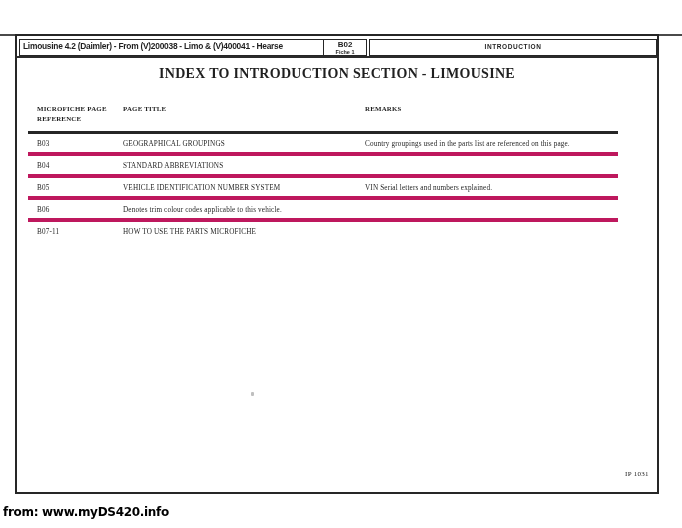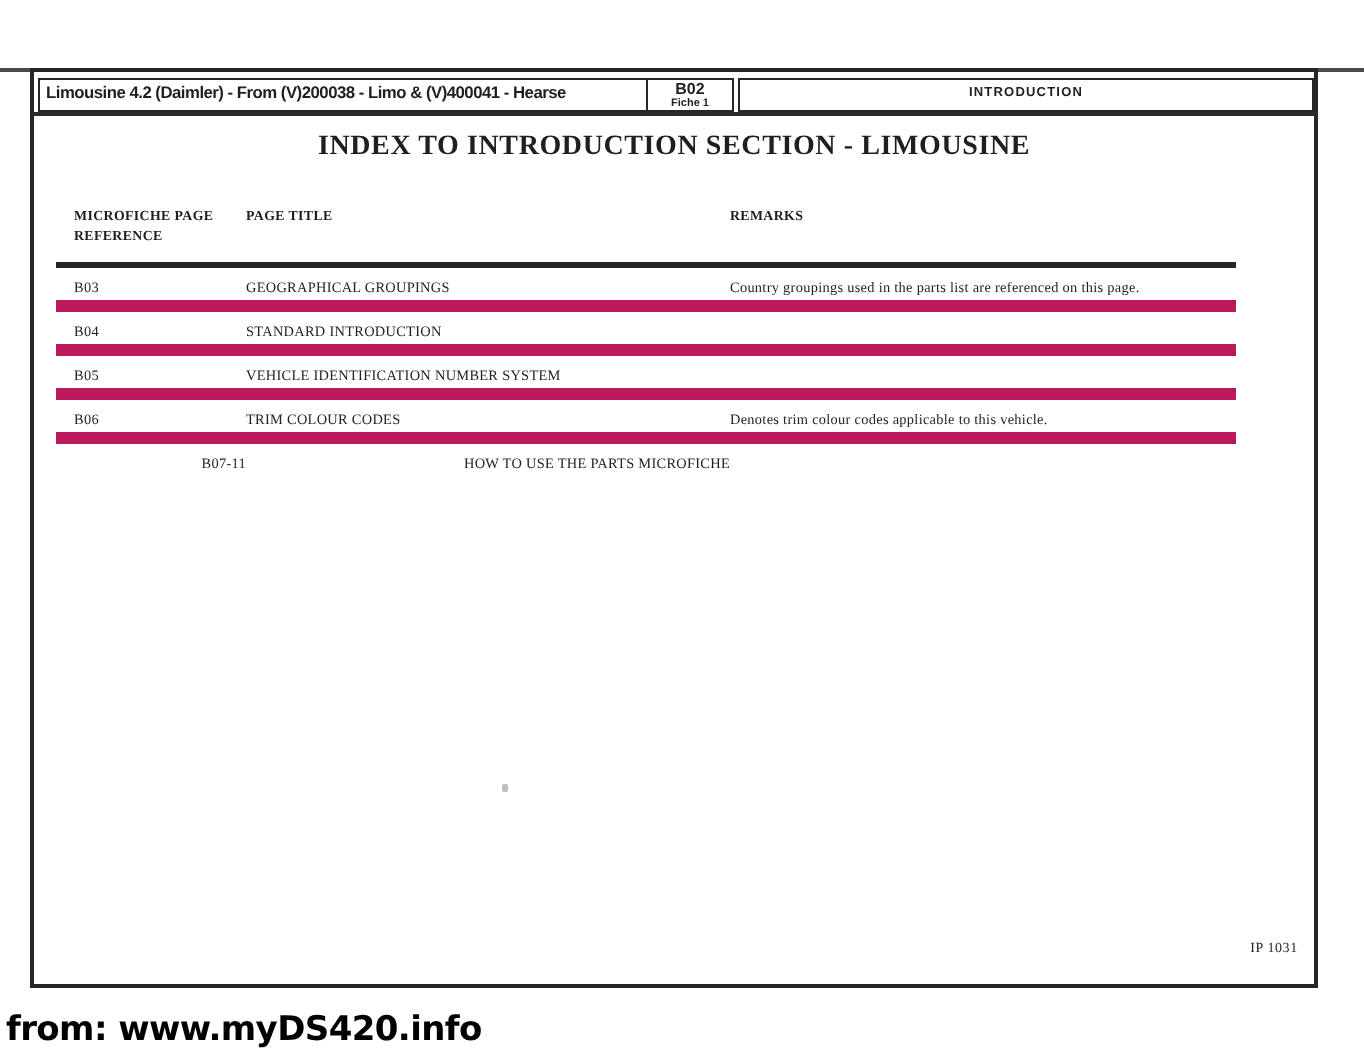--- a/index.html
+++ b/index.html
@@ -29,28 +29,28 @@
   .title { position:absolute; left:15px; top:66px; width:644px; text-align:center;
            font-weight:bold; font-size:14px; letter-spacing:.3px; white-space:nowrap; }
 
   
   .table { position:absolute; left:28px; top:101px; width:590px; }
   .grid3 { display:grid; grid-template-columns:95px 242px 1fr; }
   .thead { height:30px; }
   .thead .cell { font-weight:bold; font-size:6.9px; line-height:9.5px; letter-spacing:.2px; padding-top:3px; }
   .pad { padding-left:9px; }
   .thead-rule { height:3px; background:#262626; }
-  .trow { height:22px; padding-top:6px; border-bottom:6px solid #be185d; }
-  .trow.last { border-bottom:none;text-align:right; }
+  .trow { height:22px; padding-top:6px; border-bottom:4px solid #be185d; }
+  .trow.last { border-bottom:none; }
   .trow .cell { font-size:7.2px; line-height:8px; letter-spacing:.15px; white-space:nowrap; overflow:visible; }
 
   
   .ip-ref { position:absolute; left:615px; top:470px; width:44px; text-align:center; font-size:7px; letter-spacing:.3px; }
   .watermark { position:absolute; left:3px; top:505px; font-family:"DejaVu Sans", sans-serif;
-               font-weight:bold; font-size:17px; letter-spacing:-0.3px; color:#000; white-space:nowrap; }
+               font-weight:bold; font-size:12px; letter-spacing:-0.3px; color:#000; white-space:nowrap; }
 </style>
 </head>
 <body>
 
 <div class="top-line"></div>
 <div class="frame"></div>
 
 <div class="hdr-box hdr-box1">
   <span>Limousine 4.2 (Daimler) - From (V)200038 - Limo &amp; (V)400041 - Hearse</span>
 </div>
@@ -76,29 +76,29 @@
   </div>
   <div class="thead-rule"></div>
 
   <div class="trow grid3">
     <div class="cell pad">B03</div>
     <div class="cell">GEOGRAPHICAL GROUPINGS</div>
     <div class="cell">Country groupings used in the parts list are referenced on this page.</div>
   </div>
   <div class="trow grid3">
     <div class="cell pad">B04</div>
-    <div class="cell">STANDARD INTRODUCTION</div>
+    <div class="cell">STANDARD ABBREVIATIONS</div>
   </div>
   <div class="trow grid3">
     <div class="cell pad">B05</div>
     <div class="cell">VEHICLE IDENTIFICATION NUMBER SYSTEM</div>
+    <div class="cell">VIN Serial letters and numbers explained.</div>
   </div>
   <div class="trow grid3">
     <div class="cell pad">B06</div>
-    <div class="cell">TRIM COLOUR CODES</div>
     <div class="cell">Denotes trim colour codes applicable to this vehicle.</div>
   </div>
   <div class="trow grid3 last">
     <div class="cell pad">B07-11</div>
     <div class="cell">HOW TO USE THE PARTS MICROFICHE</div>
   </div>
 </div>
 
 <div class="ip-ref">IP 1031</div>
 <div class="speck"></div>

